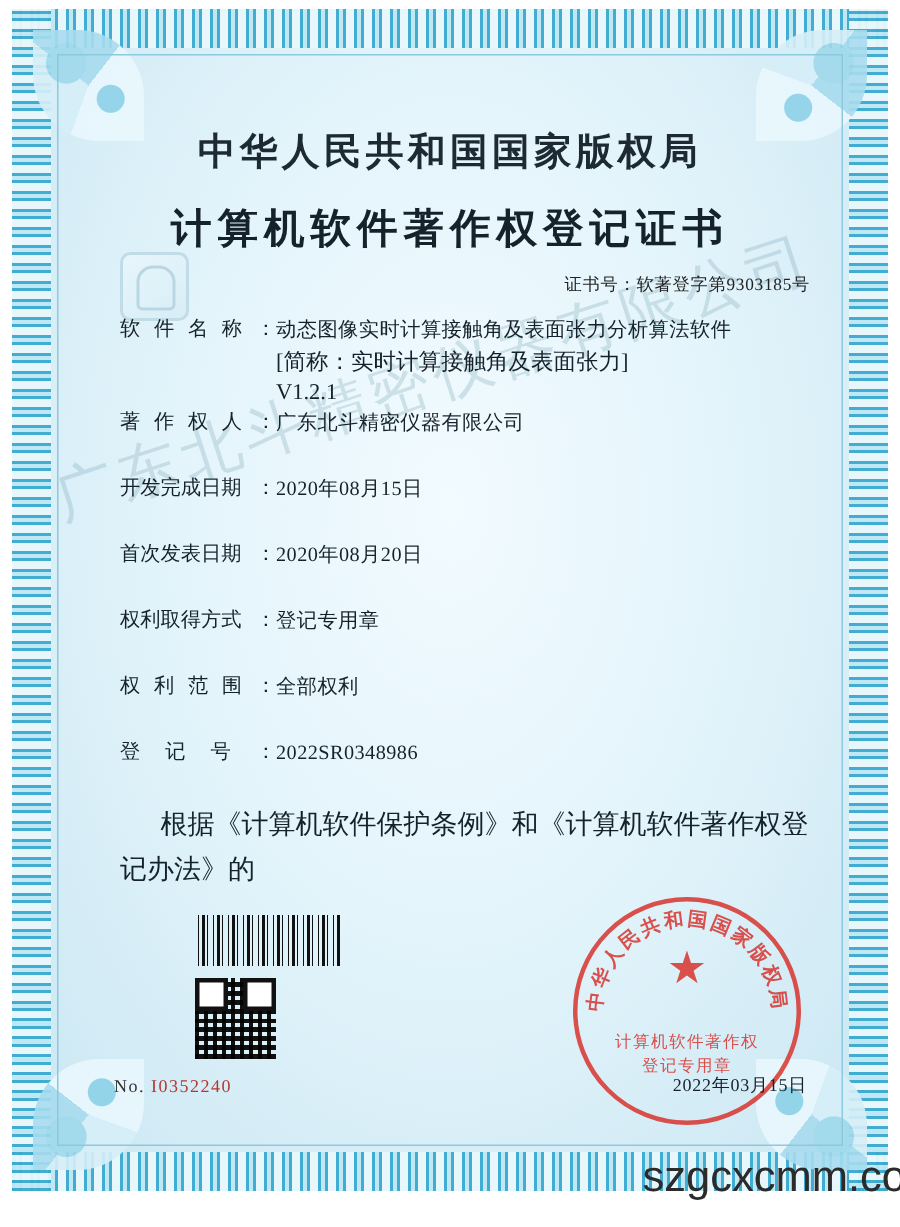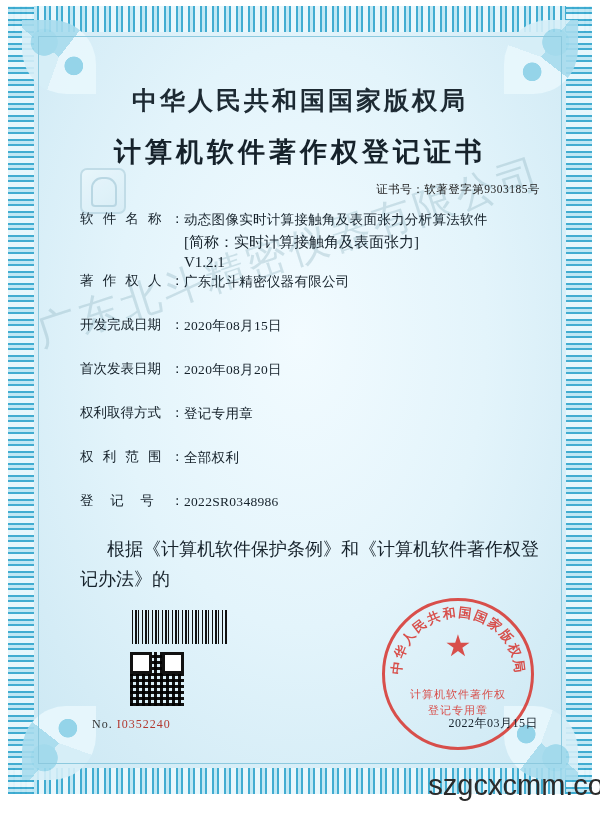--- a/index.html
+++ b/index.html
@@ -196,21 +196,21 @@
   }
   .seal .l1,.seal .l2{
     position:absolute;left:0;right:0;text-align:center;
     font-size:11px;font-weight:normal;letter-spacing:1px;
   }
   .seal .l1{top:86px;}
   .seal .l2{top:102px;}
 
   
   .docno{
-    position:absolute;left:84px;bottom:62px;
+    position:absolute;left:68px;bottom:62px;
     font-size:12px;color:#b3382f;letter-spacing:1px;
   }
   .docno .pfx{color:#333;}
   .issuedate{
     position:absolute;right:54px;bottom:62px;
     font-size:12px;color:#16222b;letter-spacing:.5px;
   }
 
   
   .sitemark{

